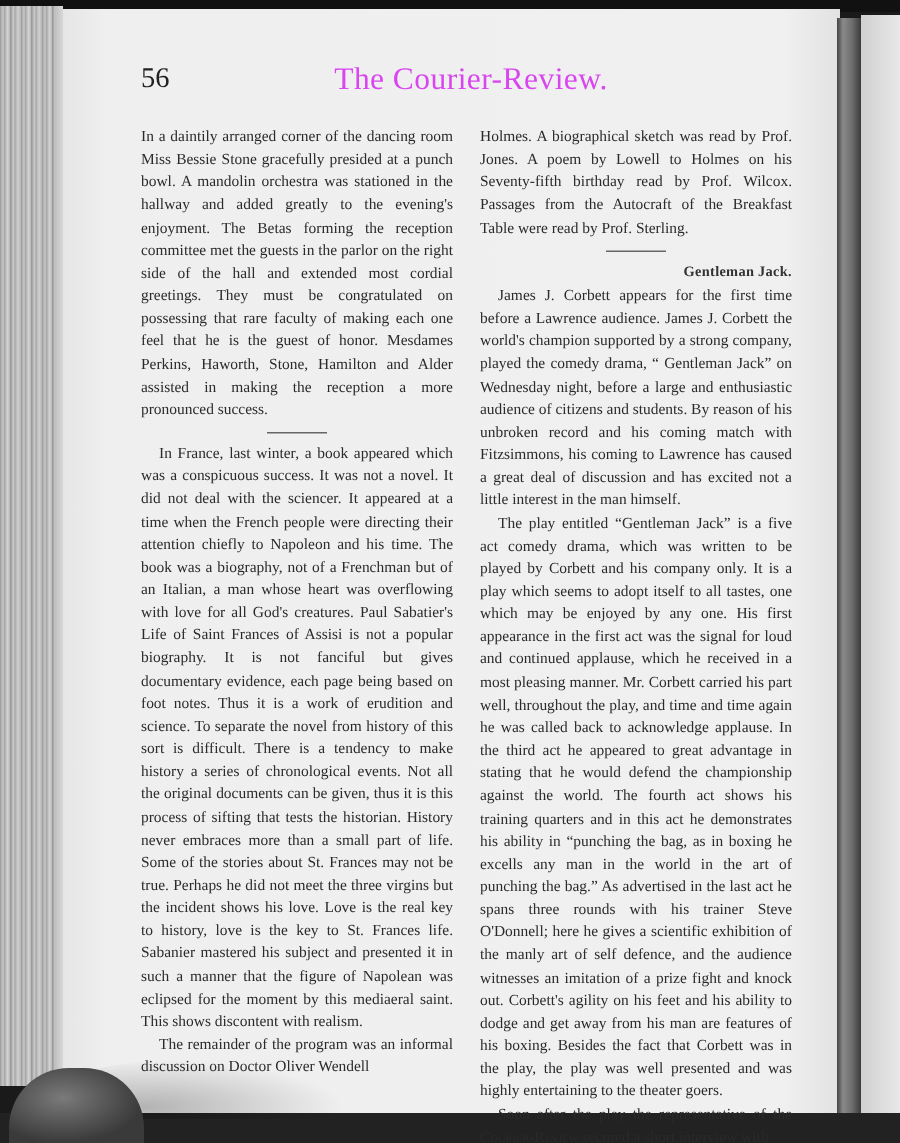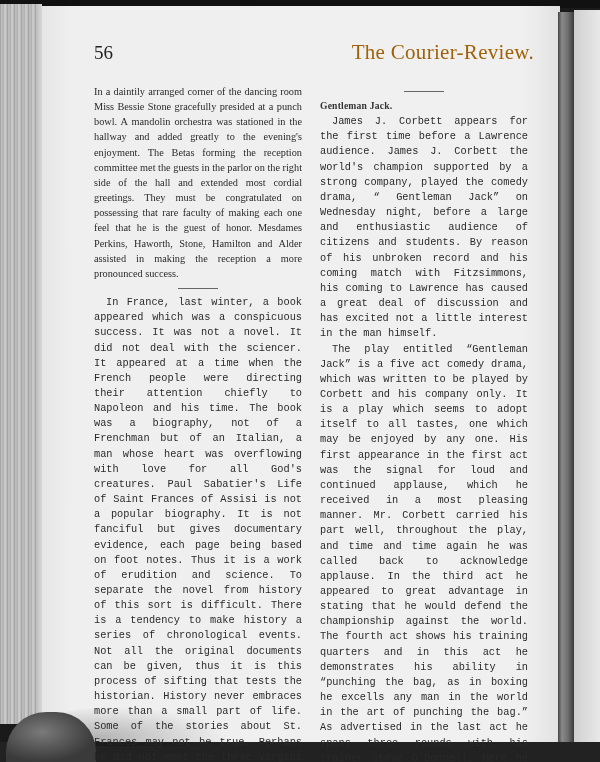--- a/index.html
+++ b/index.html
@@ -11,29 +11,29 @@
   .book-edge-left::after { content:""; position:absolute; right:0; top:0; width:6px; height:100%; background:linear-gradient(90deg,#bdbdbd,#d8d8d8); }
   .page { position:absolute; left:42px; top:6px; width:518px; height:740px; background:linear-gradient(90deg,#e6e6e6 0,#efefef 30px,#f0f0f0 480px,#e2e2e2 518px); }
   .gutter { position:absolute; left:558px; top:12px; width:16px; height:730px; background:linear-gradient(90deg,#444 0,#8a8a8a 4px,#6e6e6e 10px,#3a3a3a 16px); }
   .next-page { position:absolute; left:574px; top:10px; width:26px; height:735px; background:linear-gradient(90deg,#d0d0d0,#e8e8e8); }
   .bottom-strip { position:absolute; left:0; top:742px; width:600px; height:20px; background:#222; }
   .thumb { position:absolute; left:6px; top:712px; width:90px; height:50px; border-radius:40px 40px 0 0; background:radial-gradient(ellipse at 40% 40%,#7a7a7a,#3a3a3a 70%); }
   .thumb-shadow { position:absolute; left:40px; top:706px; width:190px; height:40px; border-radius:60% 60% 0 0; background:radial-gradient(ellipse at 30% 80%,rgba(0,0,0,0.25),rgba(0,0,0,0) 70%); }
 
   .running-head { position:absolute; left:94px; top:42px; width:440px; height:24px; }
   .page-number { position:absolute; left:0; top:0; font-size:19px; color:#222; }
-  .journal-title { position:absolute; left:0; width:440px; top:-2px; text-align:right; font-size:21px; color:#a16207; letter-spacing:0.3px; }
+  .journal-title { position:absolute; left:0; width:440px; top:-2px; text-align:center; font-size:21px; color:#d946ef; letter-spacing:0.3px; }
 
   .col { position:absolute; top:84px; width:208px; font-size:10.3px; line-height:15.15px; color:#2a2a2a; text-align:justify; }
   .col-left { left:94px; }
   .col-right { left:320px; width:208px; }
   .col p { margin:0; }
-  .col p.indent { text-indent:12px;font-family:Liberation Mono, monospace; }
+  .col p.indent { text-indent:12px; }
   .rule { width:40px; height:1px; background:#666; margin:7px auto 6px auto; }
-  .section-heading { text-align:left; font-size:9.6px; font-weight:bold; color:#333; letter-spacing:0.2px; margin-bottom:1px; }
+  .section-heading { text-align:right; font-size:9.6px; font-weight:bold; color:#333; letter-spacing:0.2px; margin-bottom:1px; }
   .smallcaps { font-variant:small-caps; }
 </style>
 </head>
 <body>
 
 <div class="top-bar"></div>
 <div class="book-edge-left"></div>
 <div class="page"></div>
 <div class="gutter"></div>
 <div class="next-page"></div>
@@ -47,18 +47,19 @@
 </div>
 
 <div class="col col-left">
   <p>In a daintily arranged corner of the dancing room Miss Bessie Stone gracefully presided at a punch bowl. A mandolin orchestra was stationed in the hallway and added greatly to the evening's enjoyment. The Betas forming the reception committee met the guests in the parlor on the right side of the hall and extended most cordial greetings. They must be congratulated on possessing that rare faculty of making each one feel that he is the guest of honor. Mesdames Perkins, Haworth, Stone, Hamilton and Alder assisted in making the reception a more pronounced success.</p>
   <div class="rule"></div>
   <p class="indent">In France, last winter, a book appeared which was a conspicuous success. It was not a novel. It did not deal with the sciencer. It appeared at a time when the French people were directing their attention chiefly to Napoleon and his time. The book was a biography, not of a Frenchman but of an Italian, a man whose heart was overflowing with love for all God's creatures. Paul Sabatier's Life of Saint Frances of Assisi is not a popular biography. It is not fanciful but gives documentary evidence, each page being based on foot notes. Thus it is a work of erudition and science. To separate the novel from history of this sort is difficult. There is a tendency to make history a series of chronological events. Not all the original documents can be given, thus it is this process of sifting that tests the historian. History never embraces more than a small part of life. Some of the stories about St. Frances may not be true. Perhaps he did not meet the three virgins but the incident shows his love. Love is the real key to history, love is the key to St. Frances life. Sabanier mastered his subject and presented it in such a manner that the figure of Napolean was eclipsed for the moment by this mediaeral saint. This shows discontent with realism.</p>
   <p class="indent">The remainder of the program was an informal discussion on Doctor Oliver Wendell</p>
 </div>
 
 <div class="col col-right">
+  <p>Holmes. A biographical sketch was read by Prof. Jones. A poem by Lowell to Holmes on his Seventy-fifth birthday read by Prof. Wilcox. Passages from the Autocraft of the Breakfast Table were read by Prof. Sterling.</p>
   <div class="rule"></div>
   <div class="section-heading">Gentleman Jack.</div>
   <p class="indent">James J. Corbett appears for the first time before a Lawrence audience. James J. Corbett the world's champion supported by a strong company, played the comedy drama, “ Gentleman Jack” on Wednesday night, before a large and enthusiastic audience of citizens and students. By reason of his unbroken record and his coming match with Fitzsimmons, his coming to Lawrence has caused a great deal of discussion and has excited not a little interest in the man himself.</p>
   <p class="indent">The play entitled “Gentleman Jack” is a five act comedy drama, which was written to be played by Corbett and his company only. It is a play which seems to adopt itself to all tastes, one which may be enjoyed by any one. His first appearance in the first act was the signal for loud and continued applause, which he received in a most pleasing manner. Mr. Corbett carried his part well, throughout the play, and time and time again he was called back to acknowledge applause. In the third act he appeared to great advantage in stating that he would defend the championship against the world. The fourth act shows his training quarters and in this act he demonstrates his ability in “punching the bag, as in boxing he excells any man in the world in the art of punching the bag.” As advertised in the last act he spans three rounds with his trainer Steve O'Donnell; here he gives a scientific exhibition of the manly art of self defence, and the audience witnesses an imitation of a prize fight and knock out. Corbett's agility on his feet and his ability to dodge and get away from his man are features of his boxing. Besides the fact that Corbett was in the play, the play was well presented and was highly entertaining to the theater goers.</p>
   <p class="indent"><span>Soon after the play the representative of the</span> <span class="smallcaps">Courier-Review</span> <span>secured a short interview with</span></p>
 </div>
 
 </body></html>

